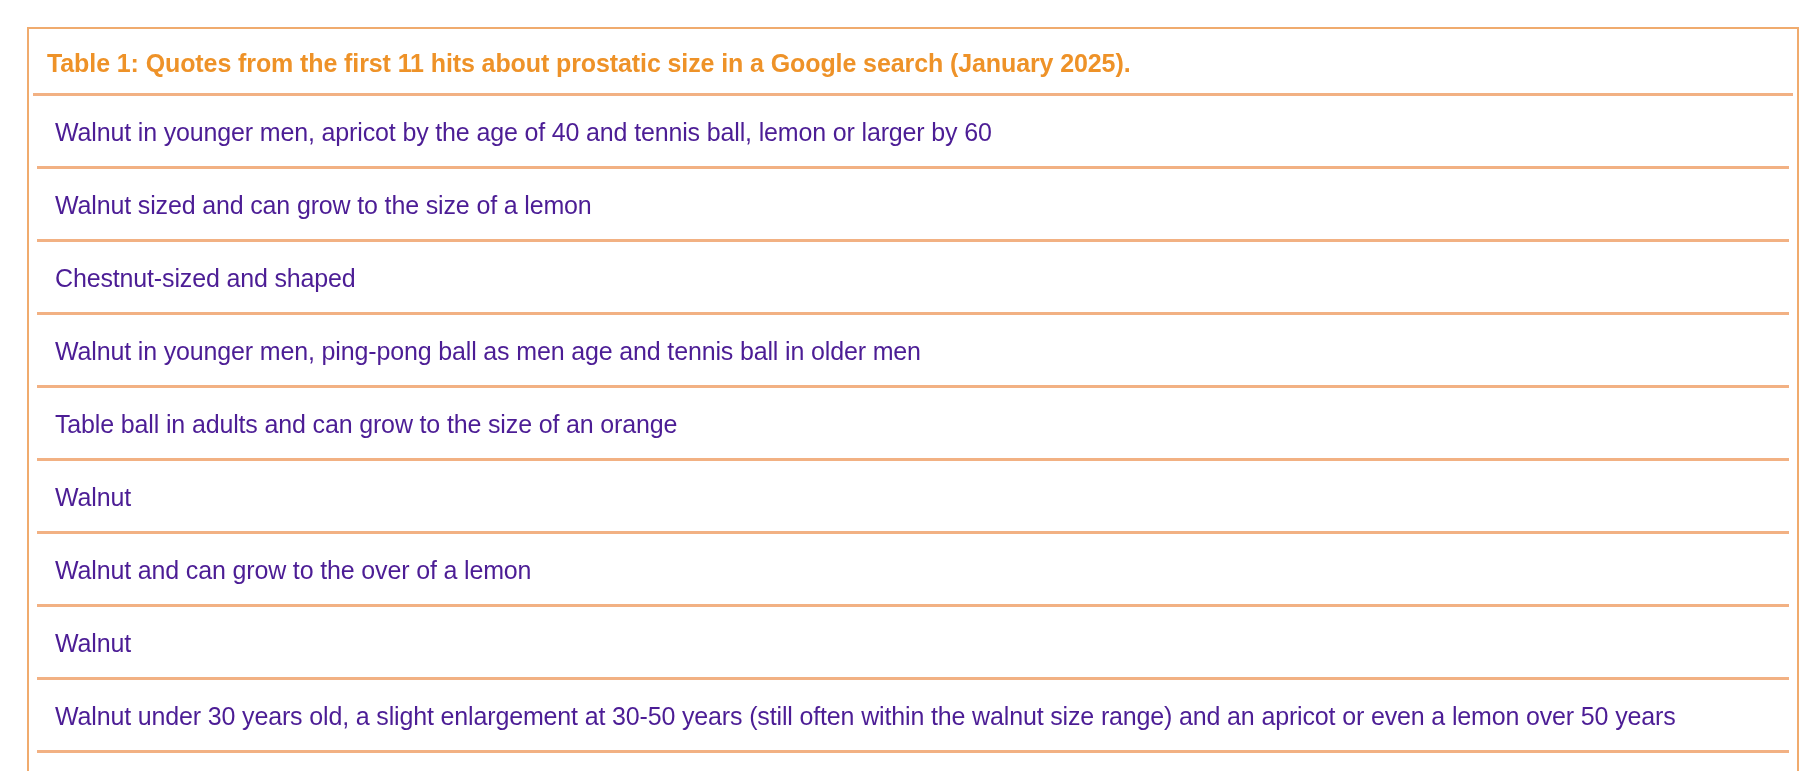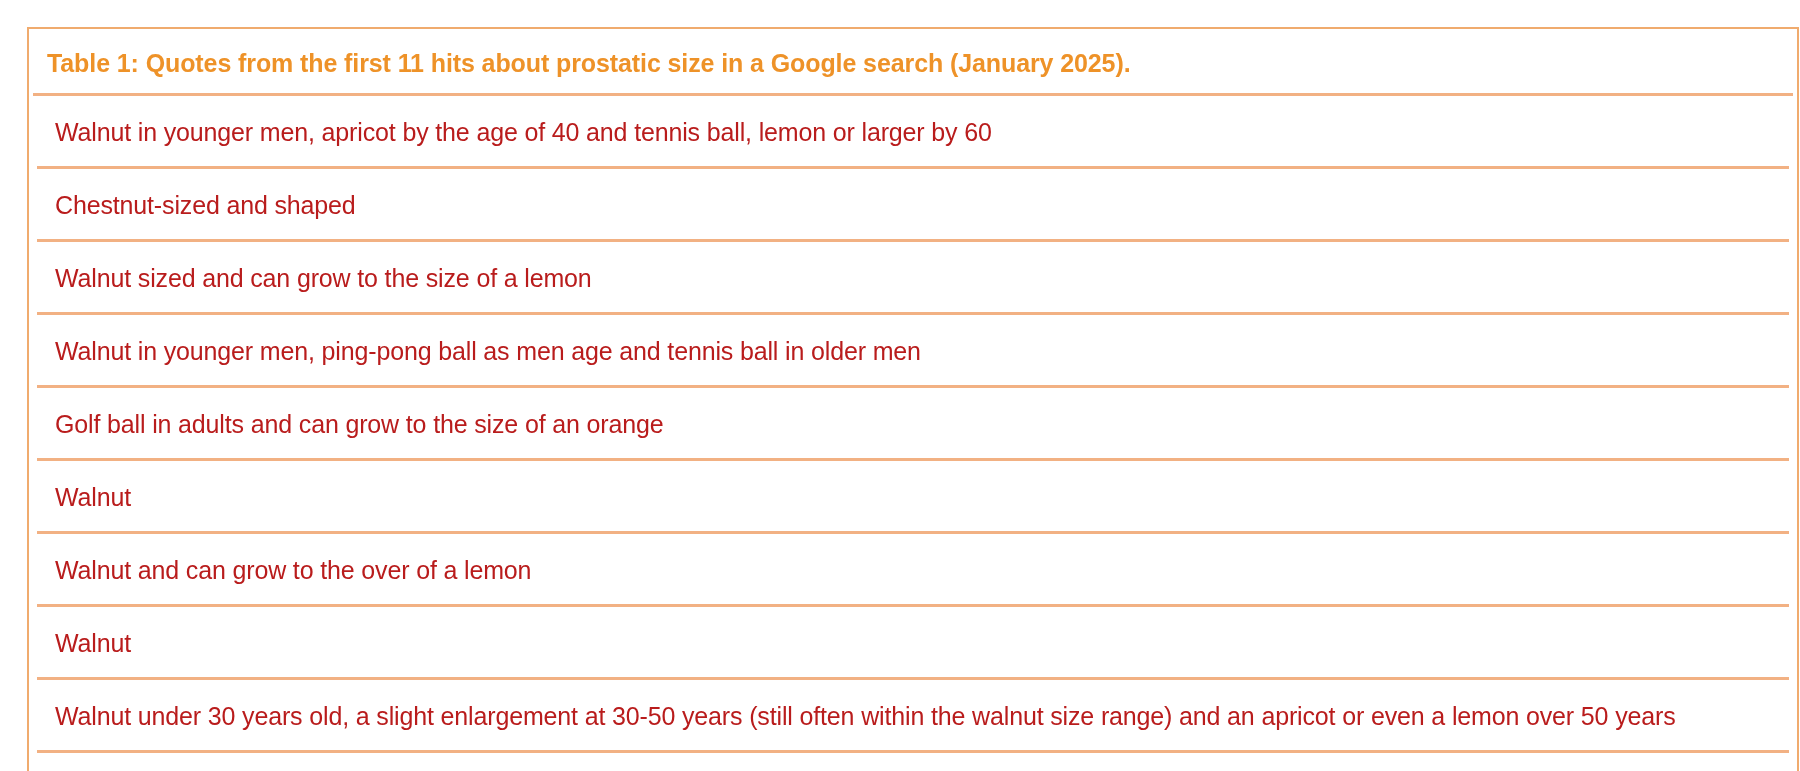--- a/index.html
+++ b/index.html
@@ -36,21 +36,21 @@
     white-space: nowrap;
   }
 
   .table-body {
     display: block;
   }
 
   .table-row {
     padding: 12px 14px 13px 14px;
     border-bottom: 3px solid #f2b183;
-    color: #b91c1c;
+    color: #4c1d95;
     font-size: 25px;
     line-height: 1.32;
     letter-spacing: -0.15px;
   }
 
   .table-row:last-child {
     border-bottom: none;
   }
 
   .cell-text {
@@ -66,34 +66,34 @@
 
     <div class="table-caption">Table 1: Quotes from the first 11 hits about prostatic size in a Google search (January 2025).</div>
 
     <div class="table-body">
 
       <div class="table-row">
         <span class="cell-text">Walnut in younger men, apricot by the age of 40 and tennis ball, lemon or larger by 60</span>
       </div>
 
       <div class="table-row">
-        <span class="cell-text">Chestnut-sized and shaped</span>
+        <span class="cell-text">Walnut sized and can grow to the size of a lemon</span>
       </div>
 
       <div class="table-row">
-        <span class="cell-text">Walnut sized and can grow to the size of a lemon</span>
+        <span class="cell-text">Chestnut-sized and shaped</span>
       </div>
 
 
       <div class="table-row">
         <span class="cell-text">Walnut in younger men, ping-pong ball as men age and tennis ball in older men</span>
       </div>
 
       <div class="table-row">
-        <span class="cell-text">Golf ball in adults and can grow to the size of an orange</span>
+        <span class="cell-text">Table ball in adults and can grow to the size of an orange</span>
       </div>
 
       <div class="table-row">
         <span class="cell-text">Walnut</span>
       </div>
 
       <div class="table-row">
         <span class="cell-text">Walnut and can grow to the over of a lemon</span>
       </div>
 

